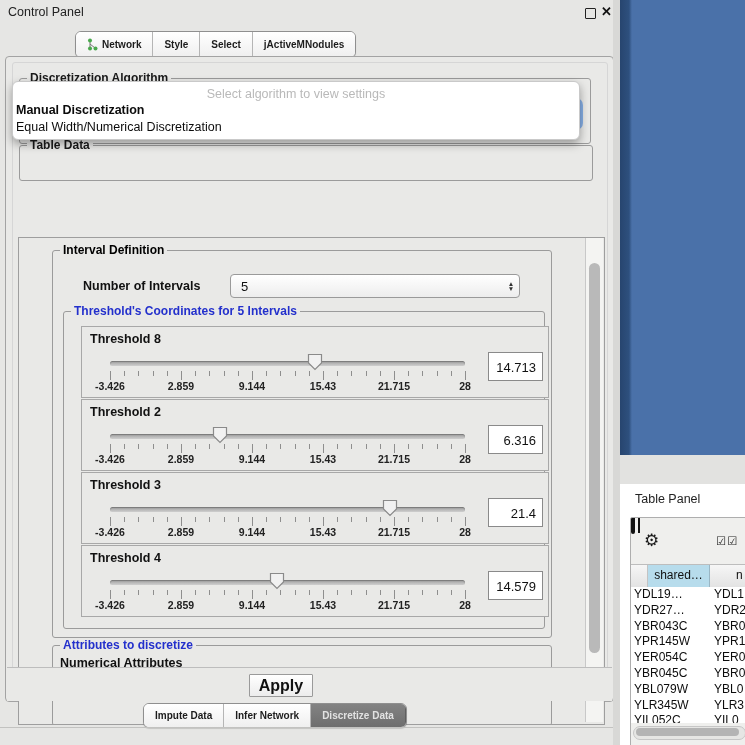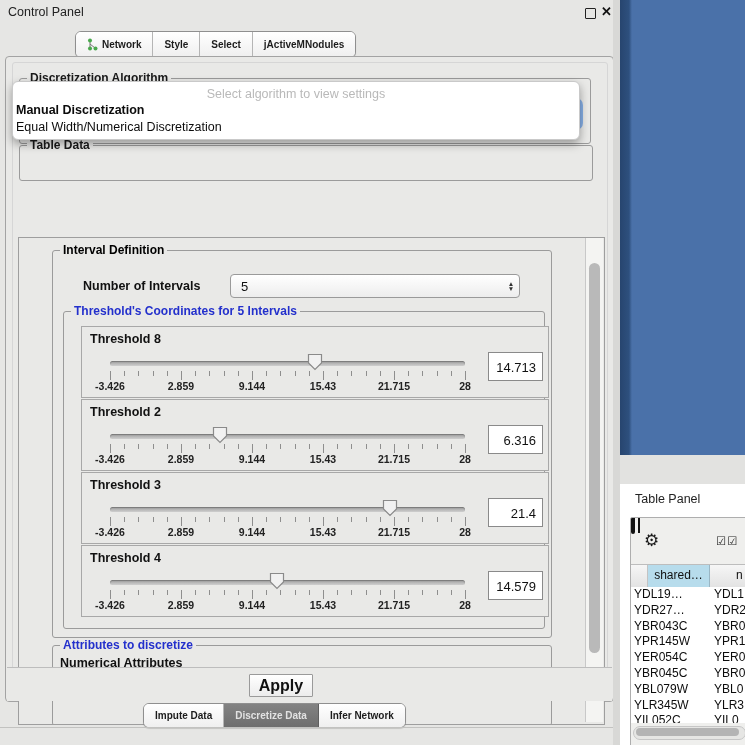--- a/index.html
+++ b/index.html
@@ -328,25 +328,25 @@
     <div id="algo-popup">
       <div class="prompt">Select algorithm to view settings</div>
       <div class="item b" style="top:21px;">Manual Discretization</div>
       <div class="item" style="top:38px;">Equal Width/Numerical Discretization</div>
     </div>
 
     <div id="bottom-tabs" class="tabbar">
       <div class="tab">
           <span>Impute Data</span>
         </div>
+      <div class="tab">
+          <span>Infer Network</span>
+        </div>
       <div class="tab sel">
           <span>Discretize Data</span>
-        </div>
-      <div class="tab">
-          <span>Infer Network</span>
         </div>
     </div>
     <div style="position:absolute;left:0;top:727px;width:617px;height:1px;background:#c2c2c0;"></div>
   </div>
 
   <div id="gap-strip"></div>
 
   <div id="desktop-blue">
     
   </div>

